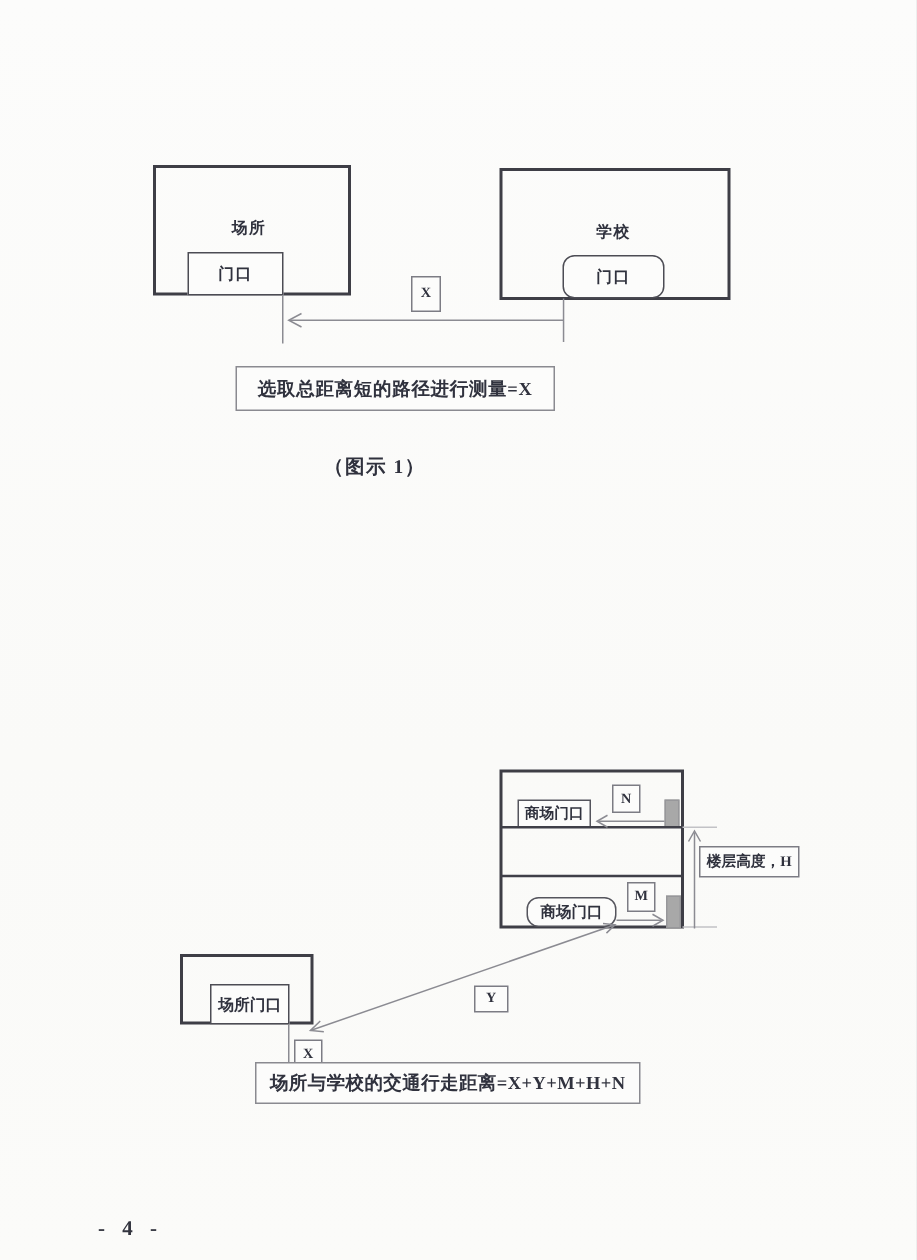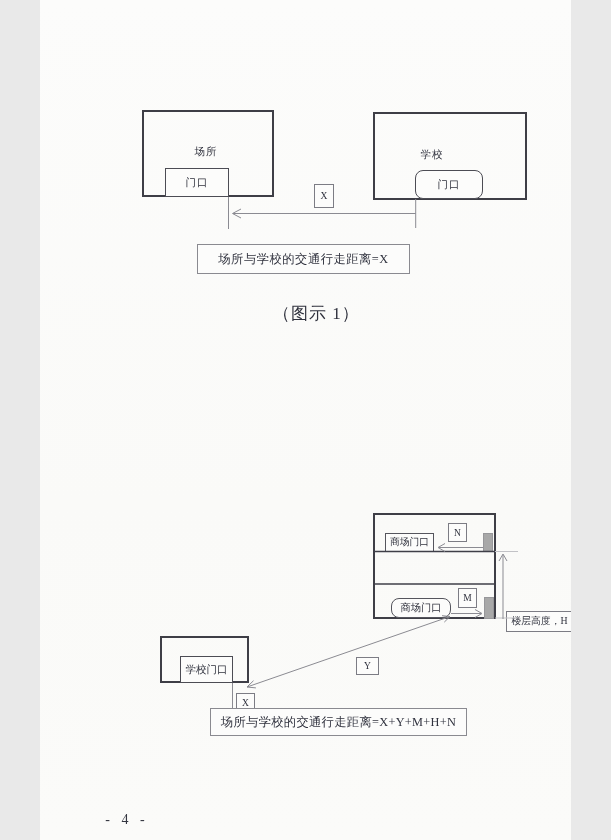--- a/index.html
+++ b/index.html
@@ -1,20 +1,20 @@
 <!DOCTYPE html>
 <html><head>
 <meta charset="utf-8">
 <style>
   html,body{margin:0;padding:0;background:#e9e9e9;}
   .page{
-    position:relative;width:531px;height:840px;margin:0 auto;
+    position:relative;width:611px;height:840px;margin:0 auto;
     background:linear-gradient(180deg,#fcfcfb 0%,#fafaf8 60%,#fbfbf9 100%);
     font-family:"Liberation Serif","DejaVu Serif",serif;
-    color:#30323e;overflow:hidden;
+    color:#30323e;overflow:hidden;font-weight:bold;
   }
   .abs{position:absolute;}
   .bx{position:absolute;box-sizing:border-box;background:transparent;}
   .thick{border:2px solid #3e3e46;}
   .mid{border:1.5px solid #4c4c54;}
   .thin{border:1px solid #7c7c84;background:#fcfcfb;}
   .capbox{border:1px solid #8a8a90;background:#fcfcfb;}
   .lbl{display:flex;align-items:center;justify-content:center;text-align:center;}
   .gray{background:#a8a8a8;border:1px solid #97979a;}
   .lines{position:absolute;left:0;top:0;width:611px;height:840px;z-index:3;pointer-events:none;}
@@ -77,35 +77,35 @@
 
   <div>
     <div class="bx thick" style="left:102px;top:110px;width:132px;height:87px;">
       <div class="abs lbl" style="left:32px;top:33px;width:60px;font-size:10.5px;letter-spacing:1px;">场所</div>
     </div>
     <div class="bx mid lbl z2" style="left:125px;top:168px;width:64px;height:29px;font-size:10.5px;letter-spacing:1px;background:#fcfcfb;">
         <span>门口</span>
       </div>
 
     <div class="bx thick" style="left:333px;top:112px;width:154px;height:88px;">
-      <div class="abs lbl" style="left:27px;top:34px;width:60px;font-size:10.5px;letter-spacing:1px;">学校</div>
+      <div class="abs lbl" style="left:44px;top:34px;width:60px;font-size:10.5px;letter-spacing:1px;">学校</div>
     </div>
     <div class="bx mid lbl z2" style="left:375px;top:170px;width:68px;height:29px;font-size:10.5px;letter-spacing:1px;border-radius:8px;background:#fcfcfb;">
         <span>门口</span>
       </div>
 
     <div class="bx thin lbl z2" style="left:274px;top:184px;width:20px;height:24px;font-size:9.5px;">
         <span>X</span>
       </div>
 
     <div class="bx capbox lbl z2" style="left:157px;top:244px;width:213px;height:30px;font-size:12.3px;letter-spacing:0.5px;">
-        <span>场所与学校的交通行走距离=X</span>
+        <span>选取总距离短的路径进行测量=X</span>
       </div>
 
-    <div class="abs" style="left:233px;top:302px;font-size:17px;letter-spacing:1px;color:#2f313d;">（图示 1）</div>
+    <div class="abs" style="left:216px;top:302px;font-size:13px;letter-spacing:1px;color:#2f313d;">（图示 1）</div>
   </div>
 
 
   <div>
 
     <div class="bx thick" style="left:333px;top:513px;width:123px;height:106px;"></div>
 
     <div class="bx thin lbl z2" style="left:345px;top:533px;width:49px;height:19px;font-size:9.8px;border:1px solid #55555d;">
         <span>商场门口</span>
       </div>
@@ -115,27 +115,27 @@
     <div class="bx gray z2" style="left:443px;top:533px;width:10px;height:19px;"></div>
 
     <div class="bx thin lbl z2" style="left:418px;top:588px;width:19px;height:20px;font-size:9.5px;">
         <span>M</span>
       </div>
     <div class="bx thin lbl z2" style="left:351px;top:598px;width:60px;height:20px;font-size:10.3px;border:1.3px solid #55555d;border-radius:8px;">
         <span>商场门口</span>
       </div>
     <div class="bx gray z2" style="left:444px;top:597px;width:10px;height:22px;"></div>
 
-    <div class="bx thin lbl z2" style="left:466px;top:564px;width:67px;height:21px;font-size:9.8px;margin-top:47px;">
+    <div class="bx thin lbl z2" style="left:466px;top:564px;width:67px;height:21px;font-size:9.8px;">
         <span>楼层高度，H</span>
       </div>
 
     <div class="bx thick" style="left:120px;top:636px;width:89px;height:47px;"></div>
     <div class="bx mid lbl z2" style="left:140px;top:656px;width:53px;height:27px;font-size:10.5px;background:#fcfcfb;">
-        <span>学校门口</span>
+        <span>场所门口</span>
       </div>
 
     <div class="bx thin lbl z2" style="left:196px;top:693px;width:19px;height:20px;font-size:9.5px;">
         <span>X</span>
       </div>
     <div class="bx thin lbl z2" style="left:316px;top:657px;width:23px;height:18px;font-size:9.5px;">
         <span>Y</span>
       </div>
 
     <div class="bx capbox lbl z2" style="left:170px;top:708px;width:257px;height:28px;font-size:12.3px;letter-spacing:0.3px;">

